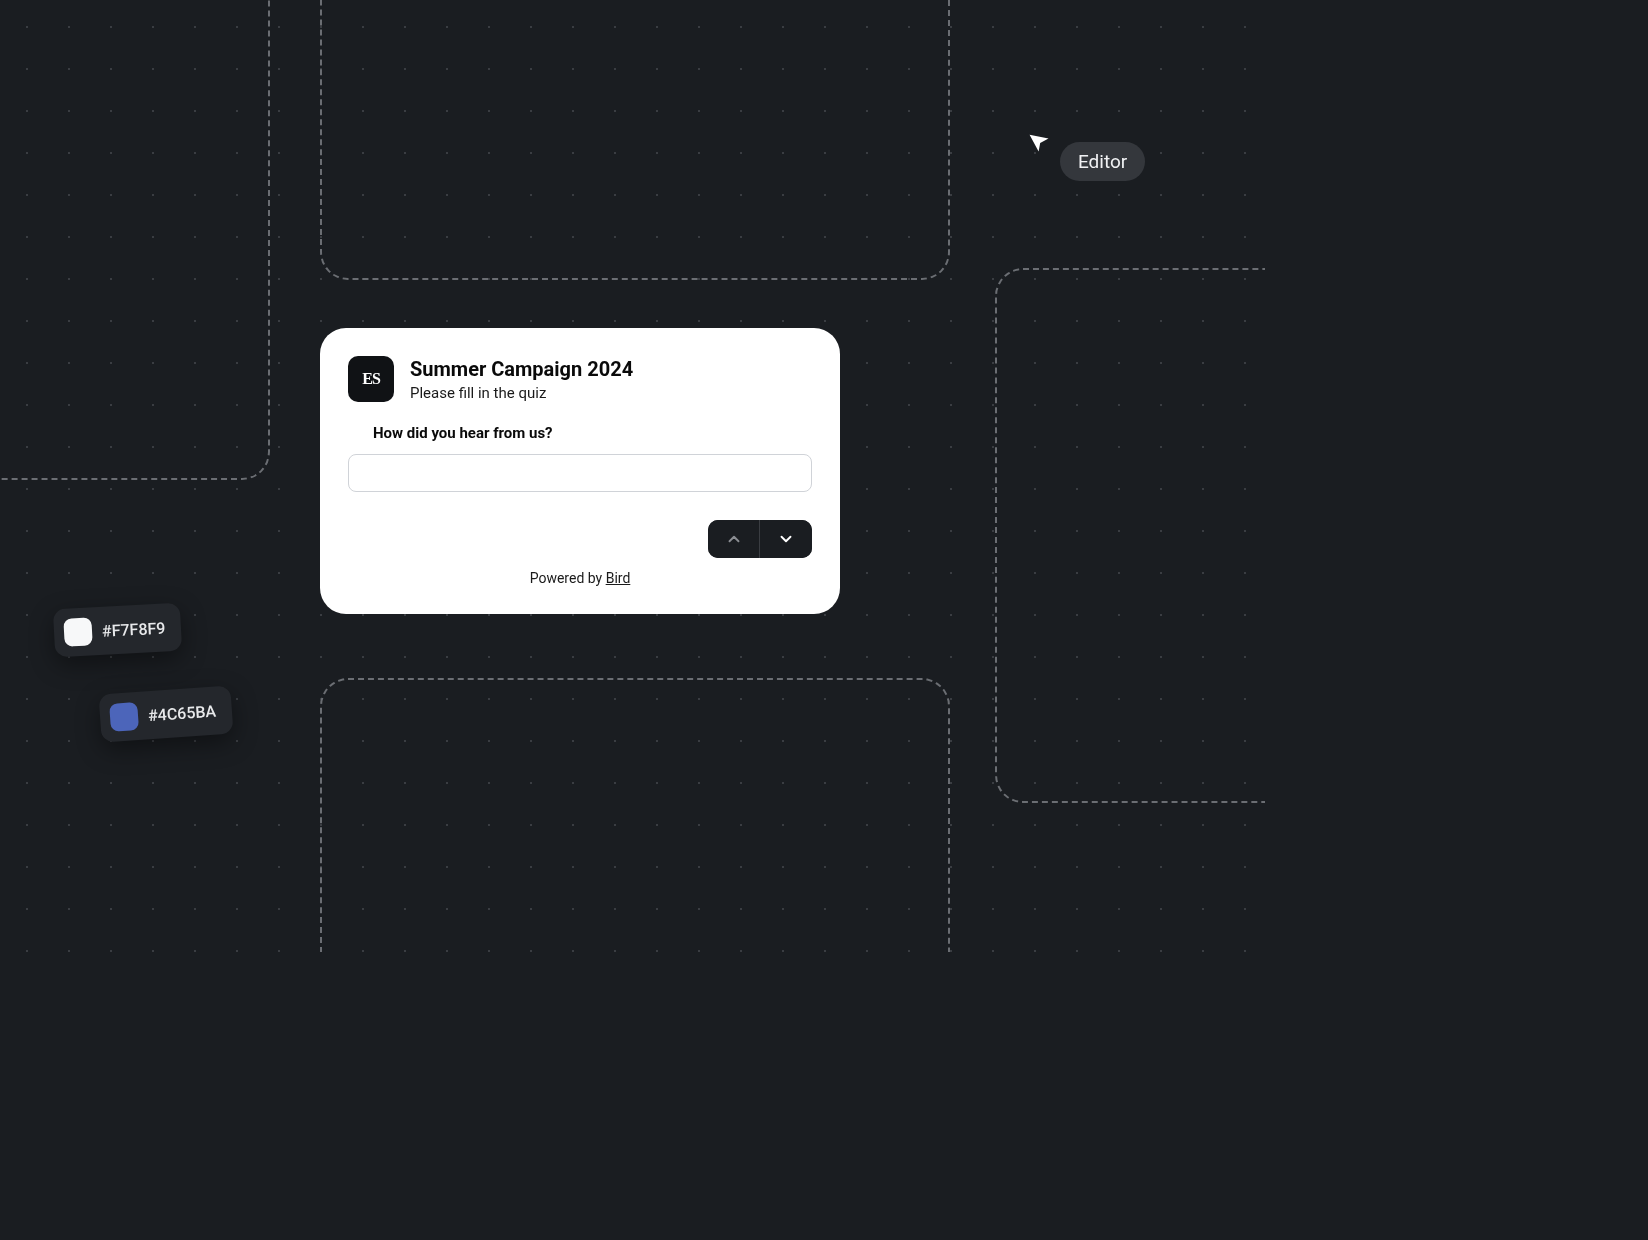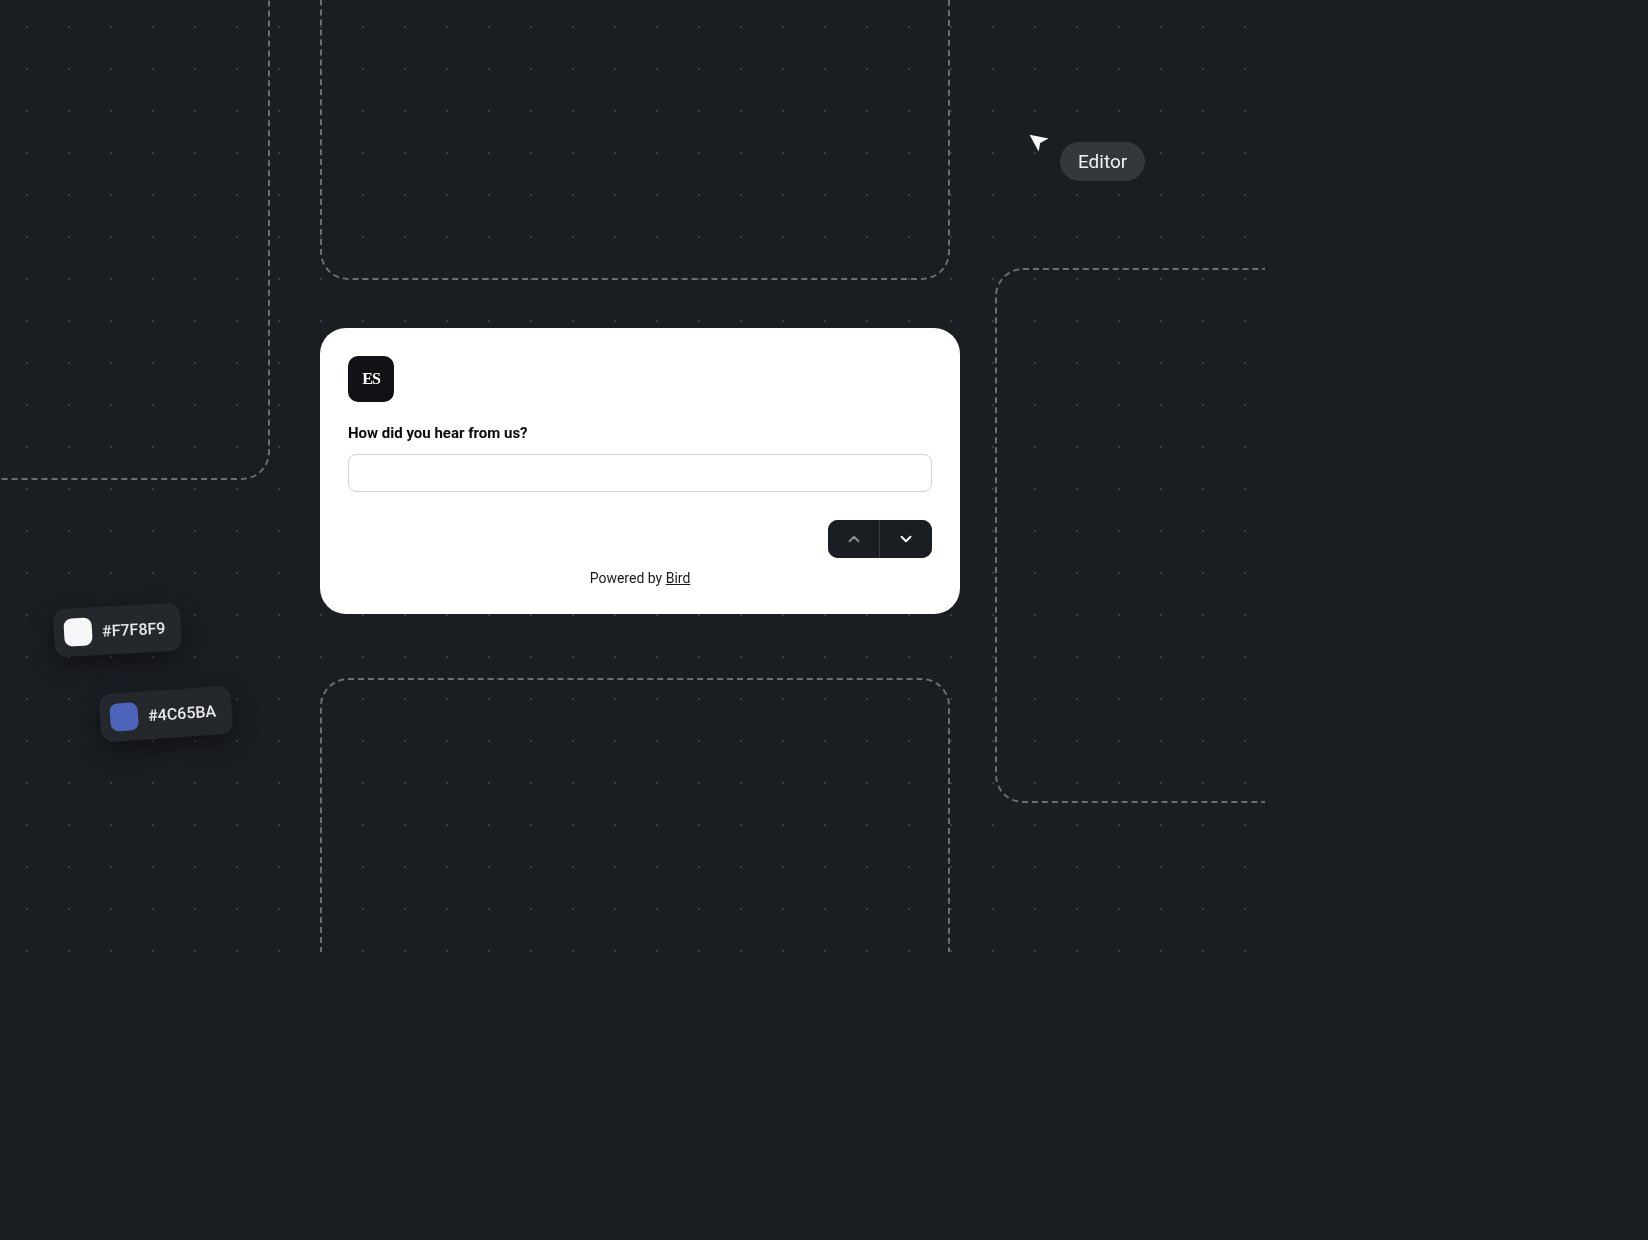--- a/index.html
+++ b/index.html
@@ -59,21 +59,21 @@
       left: 320px;
       width: 630px;
       height: 400px;
     }
     
     
     .quiz-card {
       position: absolute;
       top: 328px;
       left: 320px;
-      width: 640px;
+      width: 520px;
       background: #ffffff;
       border-radius: 26px;
       padding: 28px;
       color: #000;
     }
     
     .card-header {
       display: flex;
       align-items: center;
       gap: 16px;
@@ -106,20 +106,21 @@
       font-size: 15px;
       color: #1a1a1a;
       margin-top: 2px;
     }
     
     .question-label {
       font-size: 15px;
       font-weight: 700;
       color: #0a0a0a;
       margin-bottom: 12px;
+      margin-left: 25px;
     }
     
     .answer-input {
       width: 100%;
       height: 38px;
       border: 1px solid #d0d3d8;
       border-radius: 8px;
       padding: 8px 12px;
       font-size: 14px;
       outline: none;
@@ -243,20 +244,24 @@
 
 <div class="dashed-frame frame-top-center"></div>
 <div class="dashed-frame frame-left"></div>
 <div class="dashed-frame frame-right"></div>
 <div class="dashed-frame frame-bottom"></div>
 
 <div class="quiz-card">
   <div class="card-header">
     <div class="brand-logo">
       <span>ES</span>
+    </div>
+    <div>
+      <div class="card-title">Summer Campaign 2024</div>
+      <div class="card-subtitle">Please fill in the quiz</div>
     </div>
   </div>
   
   <div class="question-label">How did you hear from us?</div>
   
   <input type="text" class="answer-input" placeholder="" style="">
   
   <div class="nav-controls">
     <div class="nav-buttons">
       <button class="nav-btn prev">

